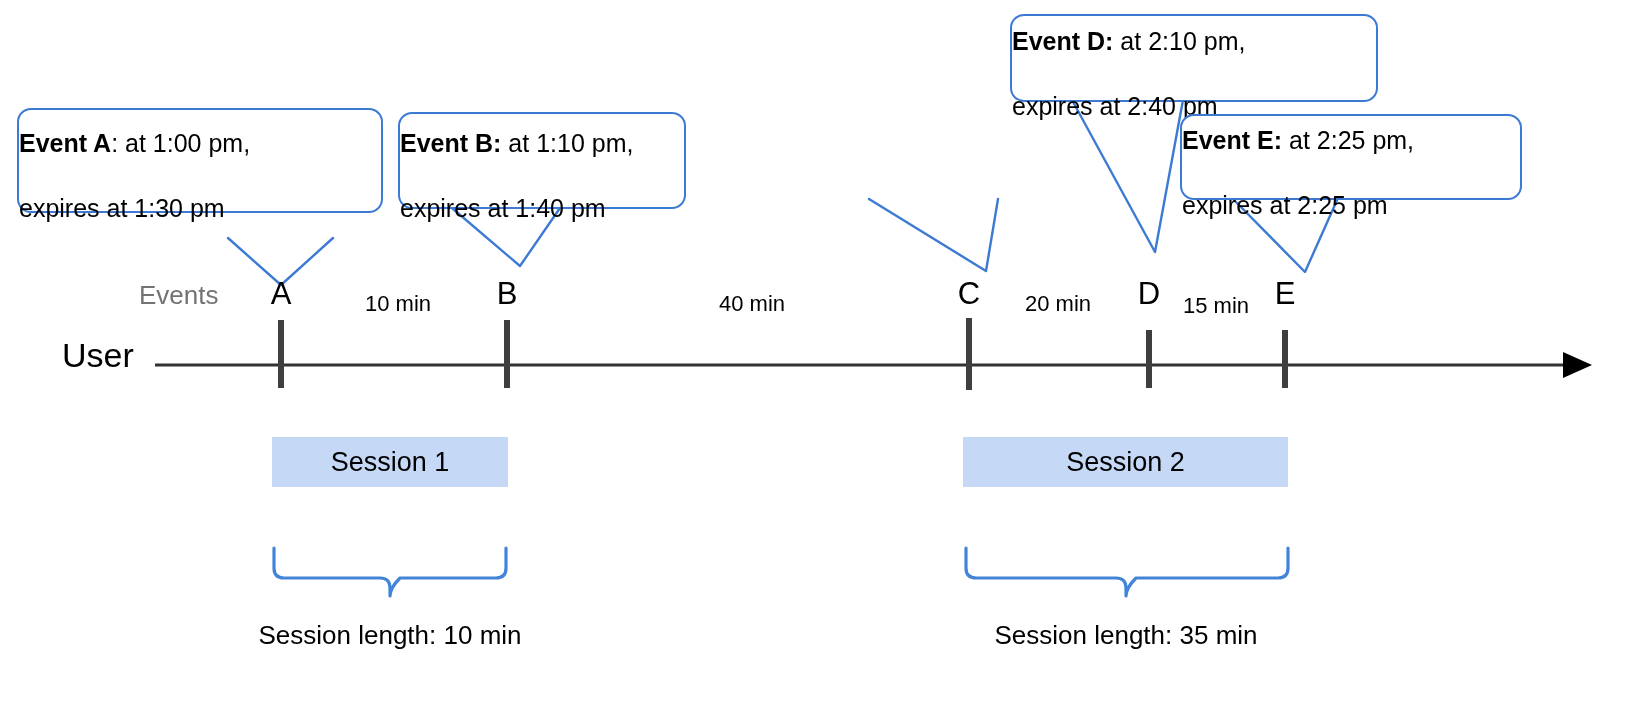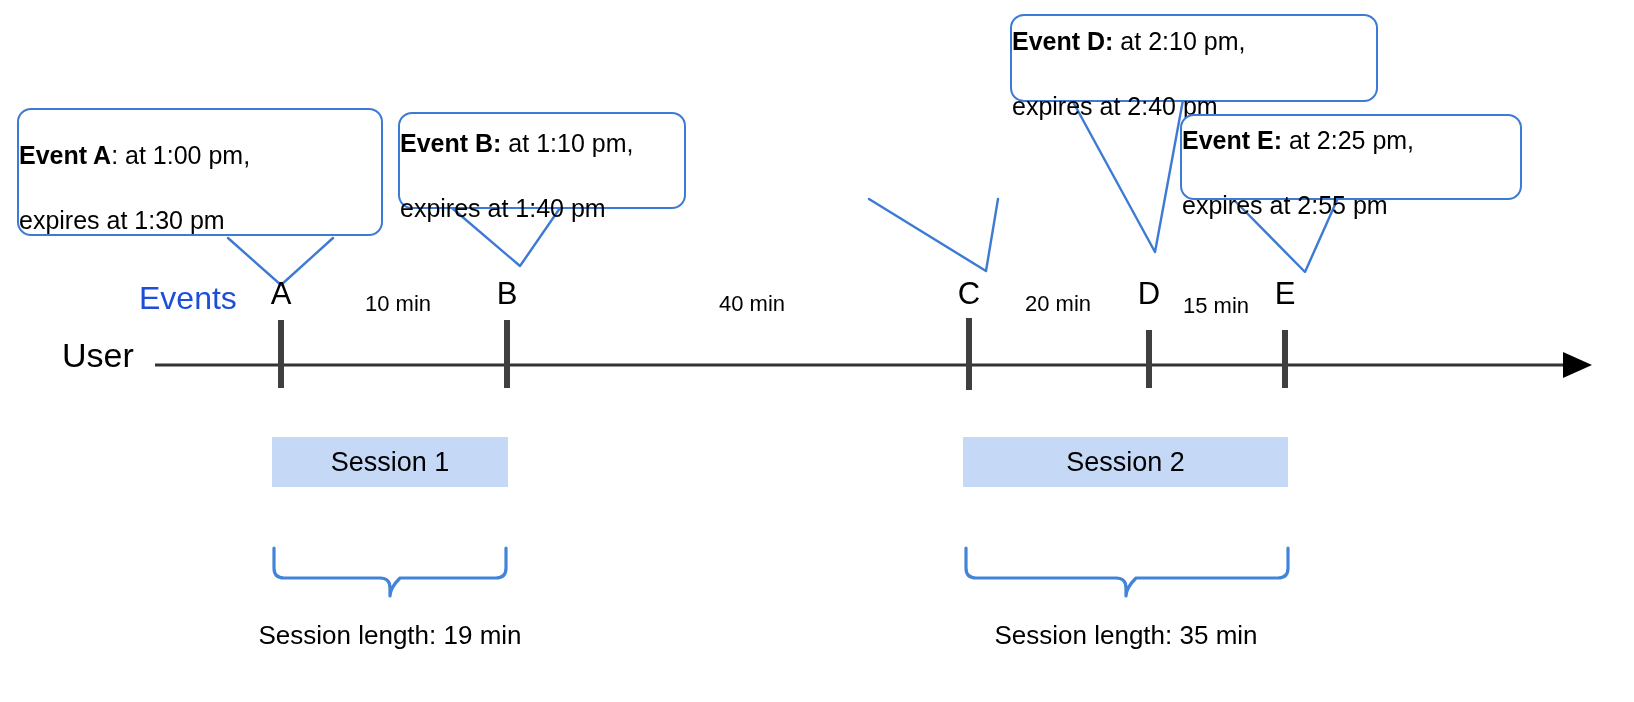--- a/index.html
+++ b/index.html
@@ -51,22 +51,22 @@
   
   
   .axis-name {
     position: absolute;
     font-size: 34px;
     color: #000000;
     z-index: 2;
   }
   .row-label {
     position: absolute;
-    font-size: 32px;
-    color: #1d4ed8;
+    font-size: 26px;
+    color: #737373;
     z-index: 2;
   }
   .tick-label {
     position: absolute;
     font-size: 31px;
     color: #000000;
     text-align: center;
     transform: translateX(-50%);
     z-index: 2;
   }
@@ -140,21 +140,21 @@
 
     <path d="M 966 548
              L 966 568 Q 966 578 976 578
              L 1116 578 Q 1126 578 1126 588
              L 1126 596
              Q 1126 588 1136 578
              L 1278 578 Q 1288 578 1288 568
              L 1288 548" fill="none" stroke="#4285d8" stroke-width="3.2" stroke-linecap="round" stroke-linejoin="round"></path>
   </svg>
 
-  <div class="callout" style="left:17px; top:108px; width:366px; height:128px;">
+  <div class="callout" style="left:17px; top:108px; width:366px; height:105px;">
     <div class="callout-text">
       <b>Event A</b><span>: </span><span>at 1:00 pm,</span><br>
       <span>expires at 1:30 pm</span>
     </div>
   </div>
 
   <div class="callout" style="left:398px; top:112px; width:288px; height:97px;">
     <div class="callout-text">
       <b>Event B:</b><span> </span><span>at 1:10 pm,</span><br>
       <span>expires at 1:40 pm</span>
@@ -165,21 +165,21 @@
   <div class="callout" style="left:1010px; top:14px; width:368px; height:88px;">
     <div class="callout-text">
       <b>Event D:</b><span> </span><span>at 2:10 pm,</span><br>
       <span>expires at 2:40 pm</span>
     </div>
   </div>
 
   <div class="callout" style="left:1180px; top:114px; width:342px; height:86px;">
     <div class="callout-text">
       <b>Event E:</b><span> </span><span>at 2:25 pm,</span><br>
-      <span>expires at 2:55 pm</span>
+      <span>expires at 2:25 pm</span>
     </div>
   </div>
 
   <div class="axis-name" style="left:62px; top:336px;">User</div>
 
   <div class="row-label" style="left:139px; top:280px;">Events</div>
 
   <div class="tick-label" style="left:281px; top:276px;">A</div>
   <div class="tick-label" style="left:507px; top:276px;">B</div>
   <div class="tick-label" style="left:969px; top:276px;">C</div>
@@ -192,16 +192,16 @@
   <div class="gap-label" style="left:1216px; top:293px;">15 min</div>
 
   <div class="session-bar" style="left:272px; top:437px; width:236px;">
     <span class="session-bar-label">Session 1</span>
   </div>
 
   <div class="session-bar" style="left:963px; top:437px; width:325px;">
     <span class="session-bar-label">Session 2</span>
   </div>
 
-  <div class="length-caption" style="left:390px; top:620px;">Session length: 19 min</div>
+  <div class="length-caption" style="left:390px; top:620px;">Session length: 10 min</div>
   <div class="length-caption" style="left:1126px; top:620px;">Session length: 35 min</div>
 
 </div>
 
 </body></html>

